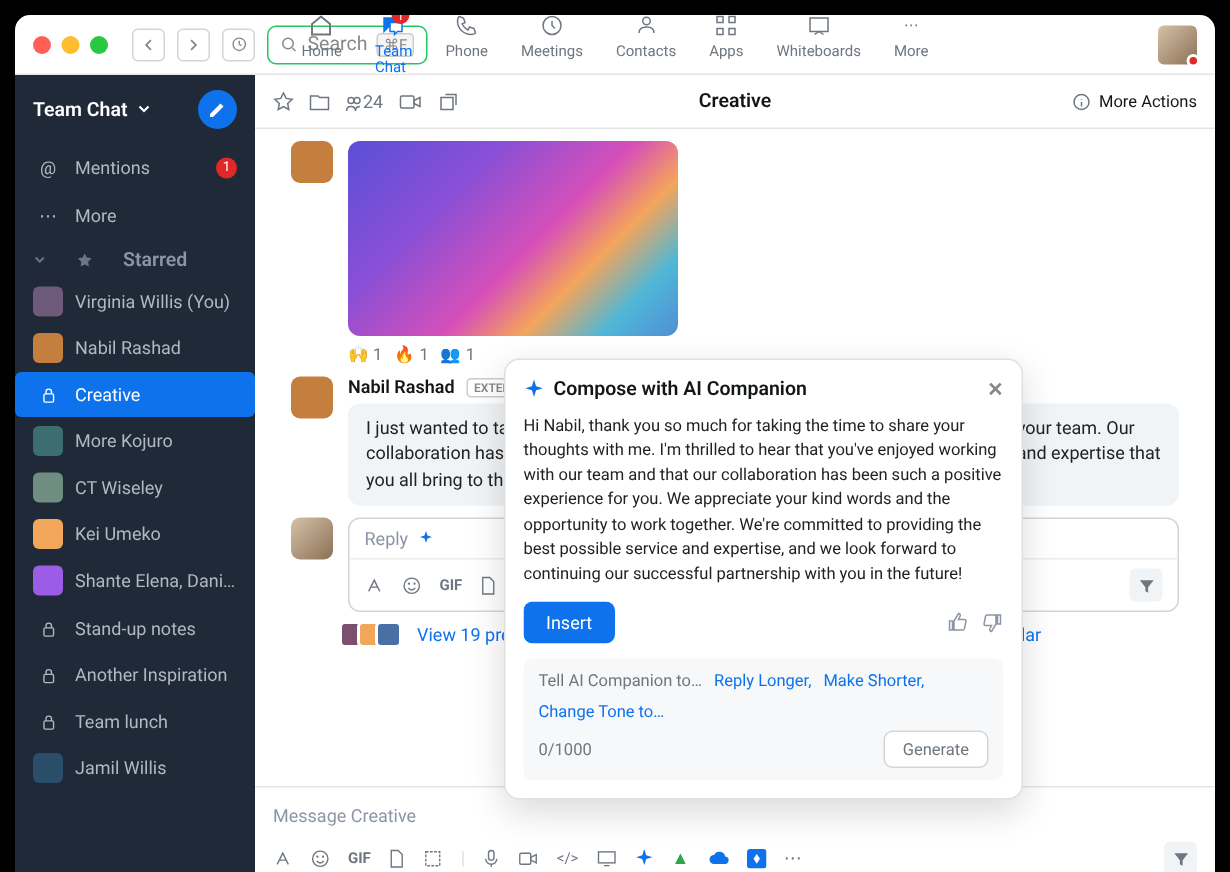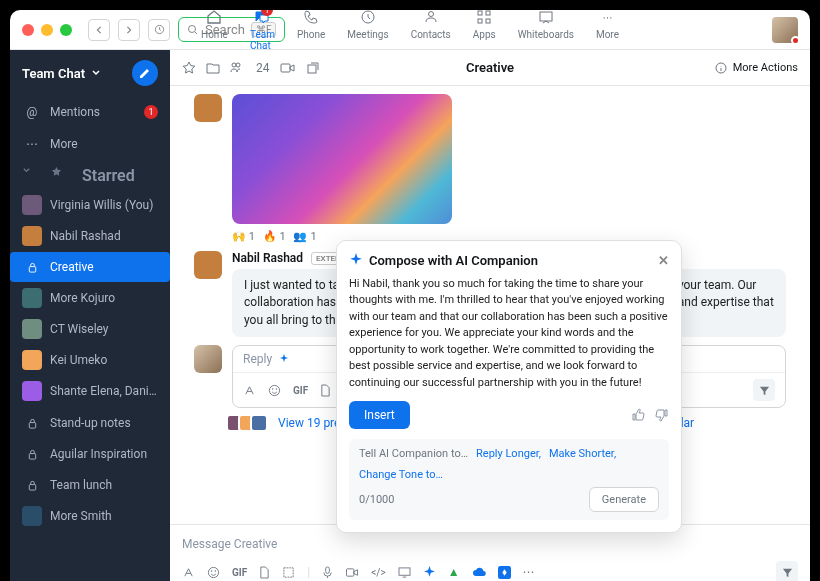--- a/index.html
+++ b/index.html
@@ -23,21 +23,21 @@
 .body{flex:1;display:flex;overflow:hidden}
 .sidebar{width:160px;background:#1f2937;color:#c5cdd8;display:flex;flex-direction:column;font-size:12px;overflow-y:auto}
 .side-head{display:flex;align-items:center;padding:10px 12px;font-size:13px;font-weight:600;color:#fff}
 .compose-btn{margin-left:auto;width:26px;height:26px;background:#0e72ed;border-radius:50%;display:flex;align-items:center;justify-content:center;color:#fff;cursor:pointer}
 .side-item{display:flex;align-items:center;padding:5px 12px;gap:8px;cursor:pointer;color:#b0b8c4;border-radius:4px;margin:1px 0}
 .side-item.active{background:#0e72ed;color:#fff}
 .side-icon{width:20px;height:20px;display:flex;align-items:center;justify-content:center;font-size:12px}
 .side-avatar{width:20px;height:20px;border-radius:4px;flex-shrink:0}
 .side-label{font-size:12px;white-space:nowrap;overflow:hidden;text-overflow:ellipsis;flex:1}
 .badge{background:#e02828;color:#fff;font-size:9px;border-radius:8px;min-width:14px;height:14px;display:flex;align-items:center;justify-content:center;padding:0 4px;margin-left:auto}
-.side-section{display:flex;padding:6px 12px 4px;gap:20px;color:#8b95a5;font-size:16px;font-weight:600;cursor:pointer}
+.side-section{display:flex;align-items:center;padding:6px 12px 4px;gap:20px;color:#8b95a5;font-size:13px;font-weight:600;cursor:pointer}
 .side-section svg{opacity:.7}
 .main{flex:1;display:flex;flex-direction:column;position:relative;overflow:hidden}
 .chat-head{height:36px;border-bottom:1px solid #e5e5e5;display:flex;align-items:center;padding:0 12px;font-size:12px;color:#6e7680;position:relative}
 .chat-head-left{display:flex;align-items:center;gap:10px}
 .chat-title{position:absolute;left:50%;transform:translateX(-50%);color:#131619;font-weight:600;font-size:13px}
 .chat-head-right{margin-left:auto;display:flex;align-items:flex-end;gap:6px}
 .chat-body{flex:1;overflow-y:auto;padding:8px 24px 8px 24px;position:relative}
 .msg{display:flex;gap:10px;margin-bottom:8px}
 .msg-avatar{width:28px;height:28px;border-radius:6px;flex-shrink:0}
 .msg-content{flex:1}
@@ -269,50 +269,50 @@
             </div>
             <span class="side-label">Stand-up notes</span>
           </div>
           <div class="side-item">
             <div class="side-icon">
               <svg width="11" height="11" viewBox="0 0 12 12">
                 <rect x="2.5" y="5" width="7" height="6" rx="1" stroke="currentColor" fill="none"></rect>
                 <path d="M4 5V3.5a2 2 0 014 0V5" stroke="currentColor" fill="none"></path>
               </svg>
             </div>
-            <span class="side-label">Aguilar Inspiration</span>
+            <span class="side-label">Another Inspiration</span>
           </div>
           <div class="side-item">
             <div class="side-icon">
               <svg width="11" height="11" viewBox="0 0 12 12">
                 <rect x="2.5" y="5" width="7" height="6" rx="1" stroke="currentColor" fill="none"></rect>
                 <path d="M4 5V3.5a2 2 0 014 0V5" stroke="currentColor" fill="none"></path>
               </svg>
             </div>
             <span class="side-label">Team lunch</span>
           </div>
           <div class="side-item">
             <div class="side-avatar" style="background:#2a4d69"></div>
-            <span class="side-label">More Smith</span>
+            <span class="side-label">Jamil Willis</span>
           </div>
           <div class="side-item"></div>
         </div>
 
     </div>
 
     <div class="main">
       <div class="chat-head">
         <div class="chat-head-left">
           <svg width="14" height="14" viewBox="0 0 14 14" style="cursor:pointer">
               <path d="M7 1l1.8 3.6 4 .6-3 2.8.7 4L7 10l-3.5 2 .7-4-3-2.8 4-.6z" stroke="currentColor" fill="none"></path>
             </svg>
           <svg width="14" height="14" viewBox="0 0 14 14" style="cursor:pointer">
               <path d="M1 3h5l1 1h6v8H1z" stroke="currentColor" fill="none"></path>
             </svg>
-          <span style="cursor:pointer;display:flex;align-items:flex-start;gap:14px">
+          <span style="cursor:pointer;display:flex;align-items:flex-end;gap:0">
             <svg width="12" height="12" viewBox="0 0 12 12">
                 <circle cx="4" cy="4" r="2" stroke="currentColor" fill="none"></circle>
                 <circle cx="8" cy="4" r="2" stroke="currentColor" fill="none"></circle>
                 <path d="M1 11c0-2 1-3 3-3s3 1 3 3M7 11c0-2 1-3 3-3" stroke="currentColor" fill="none"></path>
               </svg>
             <span>24</span>
           </span>
           <svg width="16" height="12" viewBox="0 0 16 12" style="cursor:pointer">
               <rect x="1" y="2" width="9" height="8" rx="1" stroke="currentColor" fill="none"></rect>
               <path d="M10 5l4-2v6l-4-2z" stroke="currentColor" fill="none"></path>

